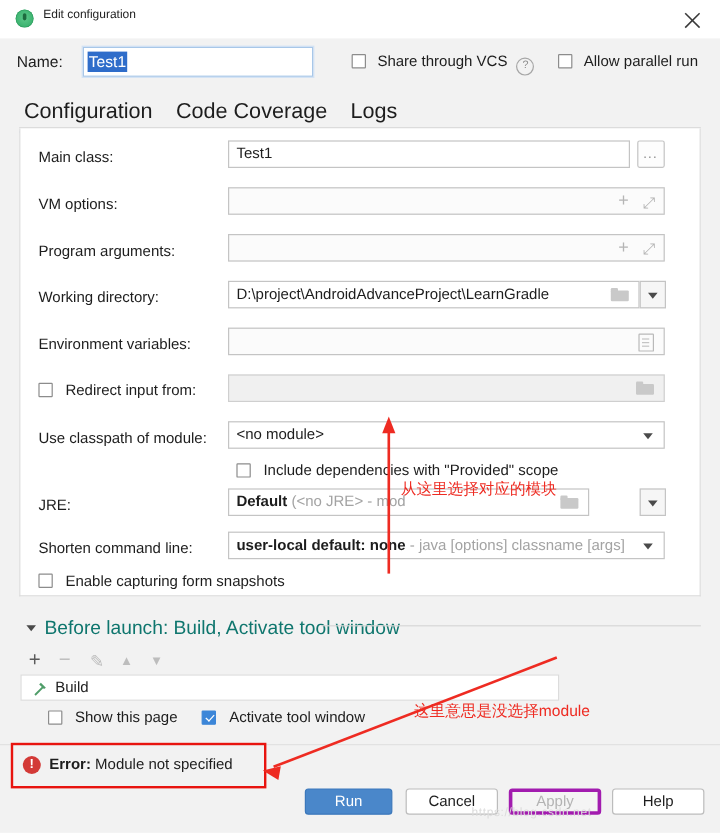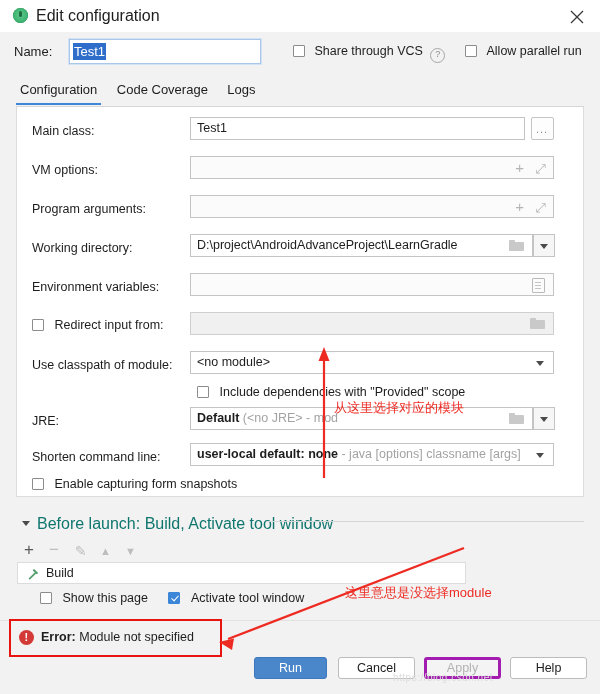--- a/index.html
+++ b/index.html
@@ -12,21 +12,21 @@
   }
   .dialog{position:relative;width:600px;height:694px;background:#f2f2f2;}
 
   
   .titlebar{position:absolute;left:0;top:0;width:600px;height:32px;background:#ffffff;}
   .title-icon{position:absolute;left:13px;top:8px;width:15px;height:15px;border-radius:50%;
     background:radial-gradient(circle at 50% 45%,#5ec98a 0%,#3fb573 60%,#2da05f 100%);
     box-shadow:0 0 0 .5px #2e9c5d inset;}
   .title-icon:after{content:"";position:absolute;left:6px;top:3px;width:3px;height:6px;
     background:#1d6b3f;border-radius:1.5px;}
-  .title-text{position:absolute;left:36px;top:7px;font-size:16px;color:#1d1d1d;}
+  .title-text{position:absolute;left:36px;top:7px;font-size:10px;color:#1d1d1d;}
   .title-close{position:absolute;right:10px;top:4px;width:26px;height:24px;cursor:default;}
   .title-close svg{position:absolute;left:6px;top:6px;}
 
   
   .name-label{position:absolute;left:14px;top:44px;font-size:13px;color:#1d1d1d;}
   .name-input{position:absolute;left:69px;top:39px;width:190px;height:23px;
     background:#ffffff;border:1px solid #a8c7e8;box-shadow:0 0 0 1px #d4e3f4;}
   .name-sel{position:absolute;left:3px;top:3px;padding:0 1px;background:#2f6dca;color:#ffffff;
     font-size:13px;line-height:17px;}
 
@@ -36,21 +36,21 @@
   .cb.checked:after{content:"";position:absolute;left:3.5px;top:1px;width:3px;height:6px;
     border:solid #fff;border-width:0 1.6px 1.6px 0;transform:rotate(42deg);}
 
   .share-wrap{position:absolute;left:293px;top:44px;font-size:12.5px;color:#1d1d1d;white-space:nowrap;}
   .help-circle{display:inline-block;width:13px;height:13px;border:1px solid #a6a6a6;border-radius:50%;
     color:#8c8c8c;font-size:9px;line-height:11px;text-align:center;vertical-align:-2px;margin-left:4px;}
   .parallel-wrap{position:absolute;left:465px;top:44px;font-size:12.5px;color:#1d1d1d;white-space:nowrap;}
 
   
   .tabs{position:absolute;left:16px;top:82px;white-space:nowrap;}
-  .tab{display:inline-block;font-size:13px;color:#1d1d1d;padding:0 4px 6px 4px;margin-right:8px;}
+  .tab{display:inline-block;font-size:18px;color:#1d1d1d;padding:0 4px 6px 4px;margin-right:8px;}
   .tab.active{border-bottom:2.5px solid #3d86d8;}
   .tabs-underline{position:absolute;left:16px;top:106px;width:568px;height:1px;background:#d6d6d6;}
 
   
   .panel{position:absolute;left:16px;top:107px;width:568px;height:390px;background:#ffffff;
     border:1px solid #dcdcdc;border-top:none;box-sizing:border-box;}
 
   .row{position:absolute;left:0;width:568px;height:30px;}
   .lbl{position:absolute;left:15px;top:7px;font-size:12.5px;color:#1d1d1d;white-space:nowrap;}
   .fld{position:absolute;left:173px;height:23px;background:#ffffff;border:1px solid #c4c4c4;
@@ -234,21 +234,21 @@
 
     <div class="row" style="top:273px;">
       <div class="lbl" style="left:180px;top:5px;">
         <span class="cb"></span>
         <span style="margin-left:7px">Include dependencies with "Provided" scope</span>
       </div>
     </div>
 
     <div class="row" style="top:300px;">
       <div class="lbl">JRE:</div>
-      <div class="fld" style="left:173px;width:343px;">
+      <div class="fld" style="left:173px;width:301px;">
         <span class="val">
           <span style="font-weight:bold">Default</span>
           <span class="dim">(&lt;no JRE&gt; - mod</span>
         </span>
         <span class="folder-ic" style="right:8px;top:5px;"></span>
       </div>
       <div class="caret-btn" style="left:516px;top:0;">
         <span class="caret" style="left:6px;top:9px;"></span>
       </div>
     </div>

